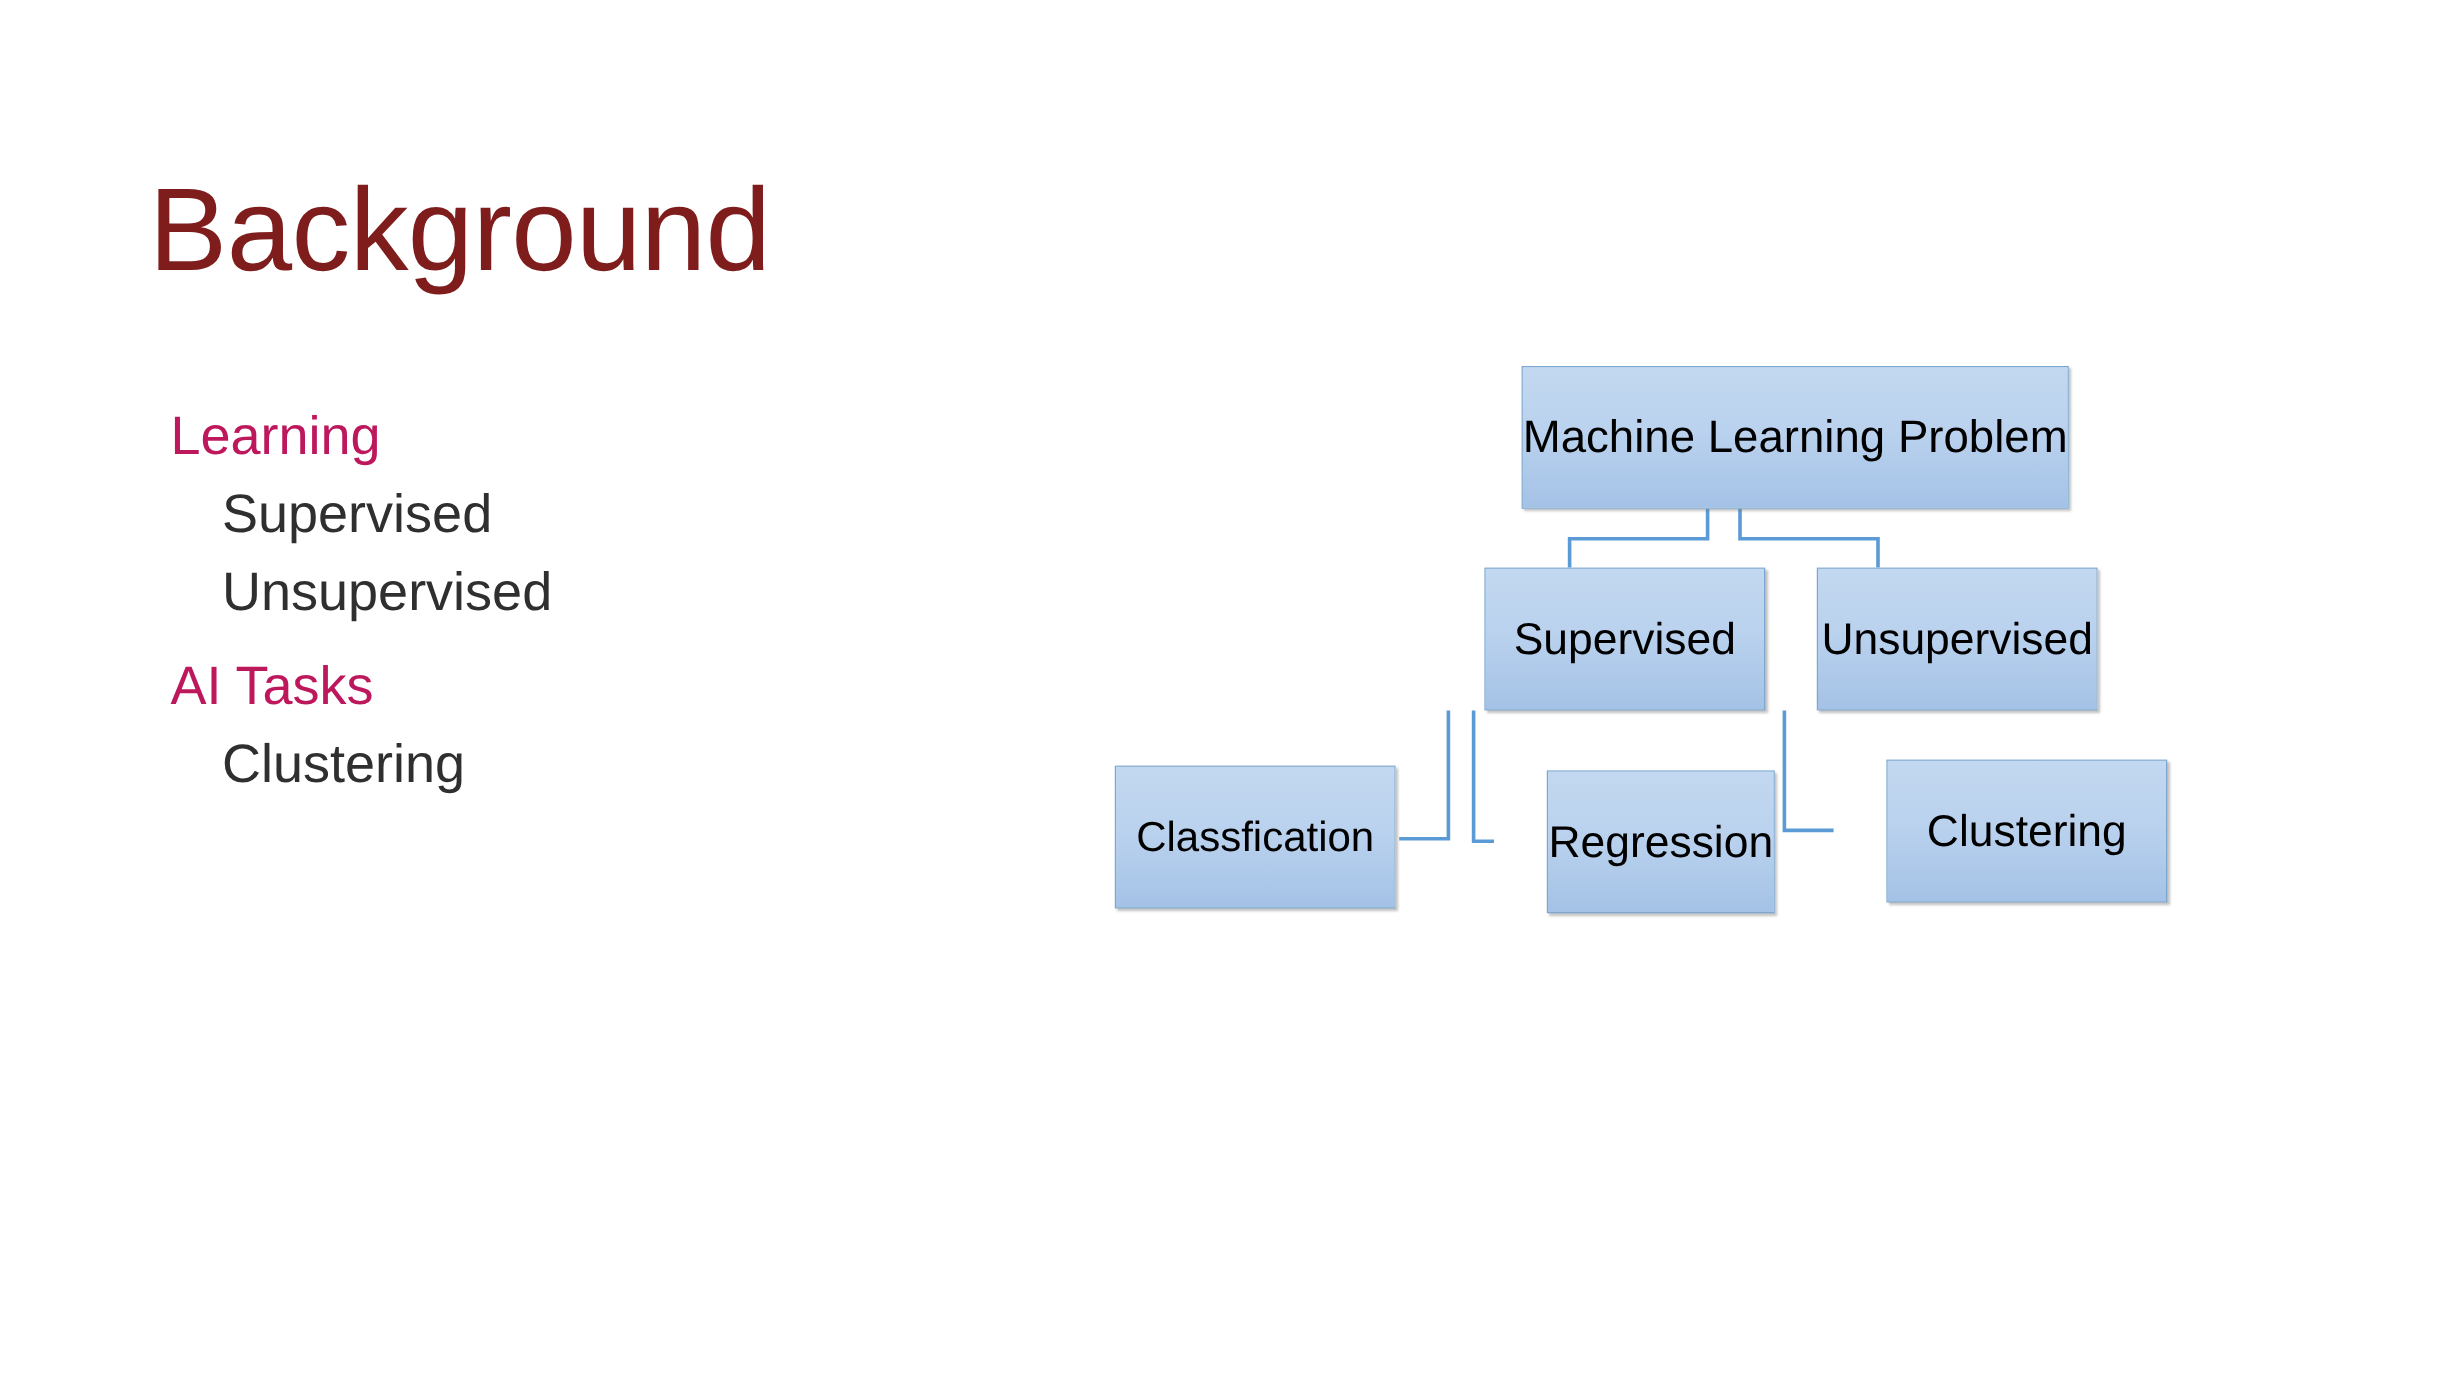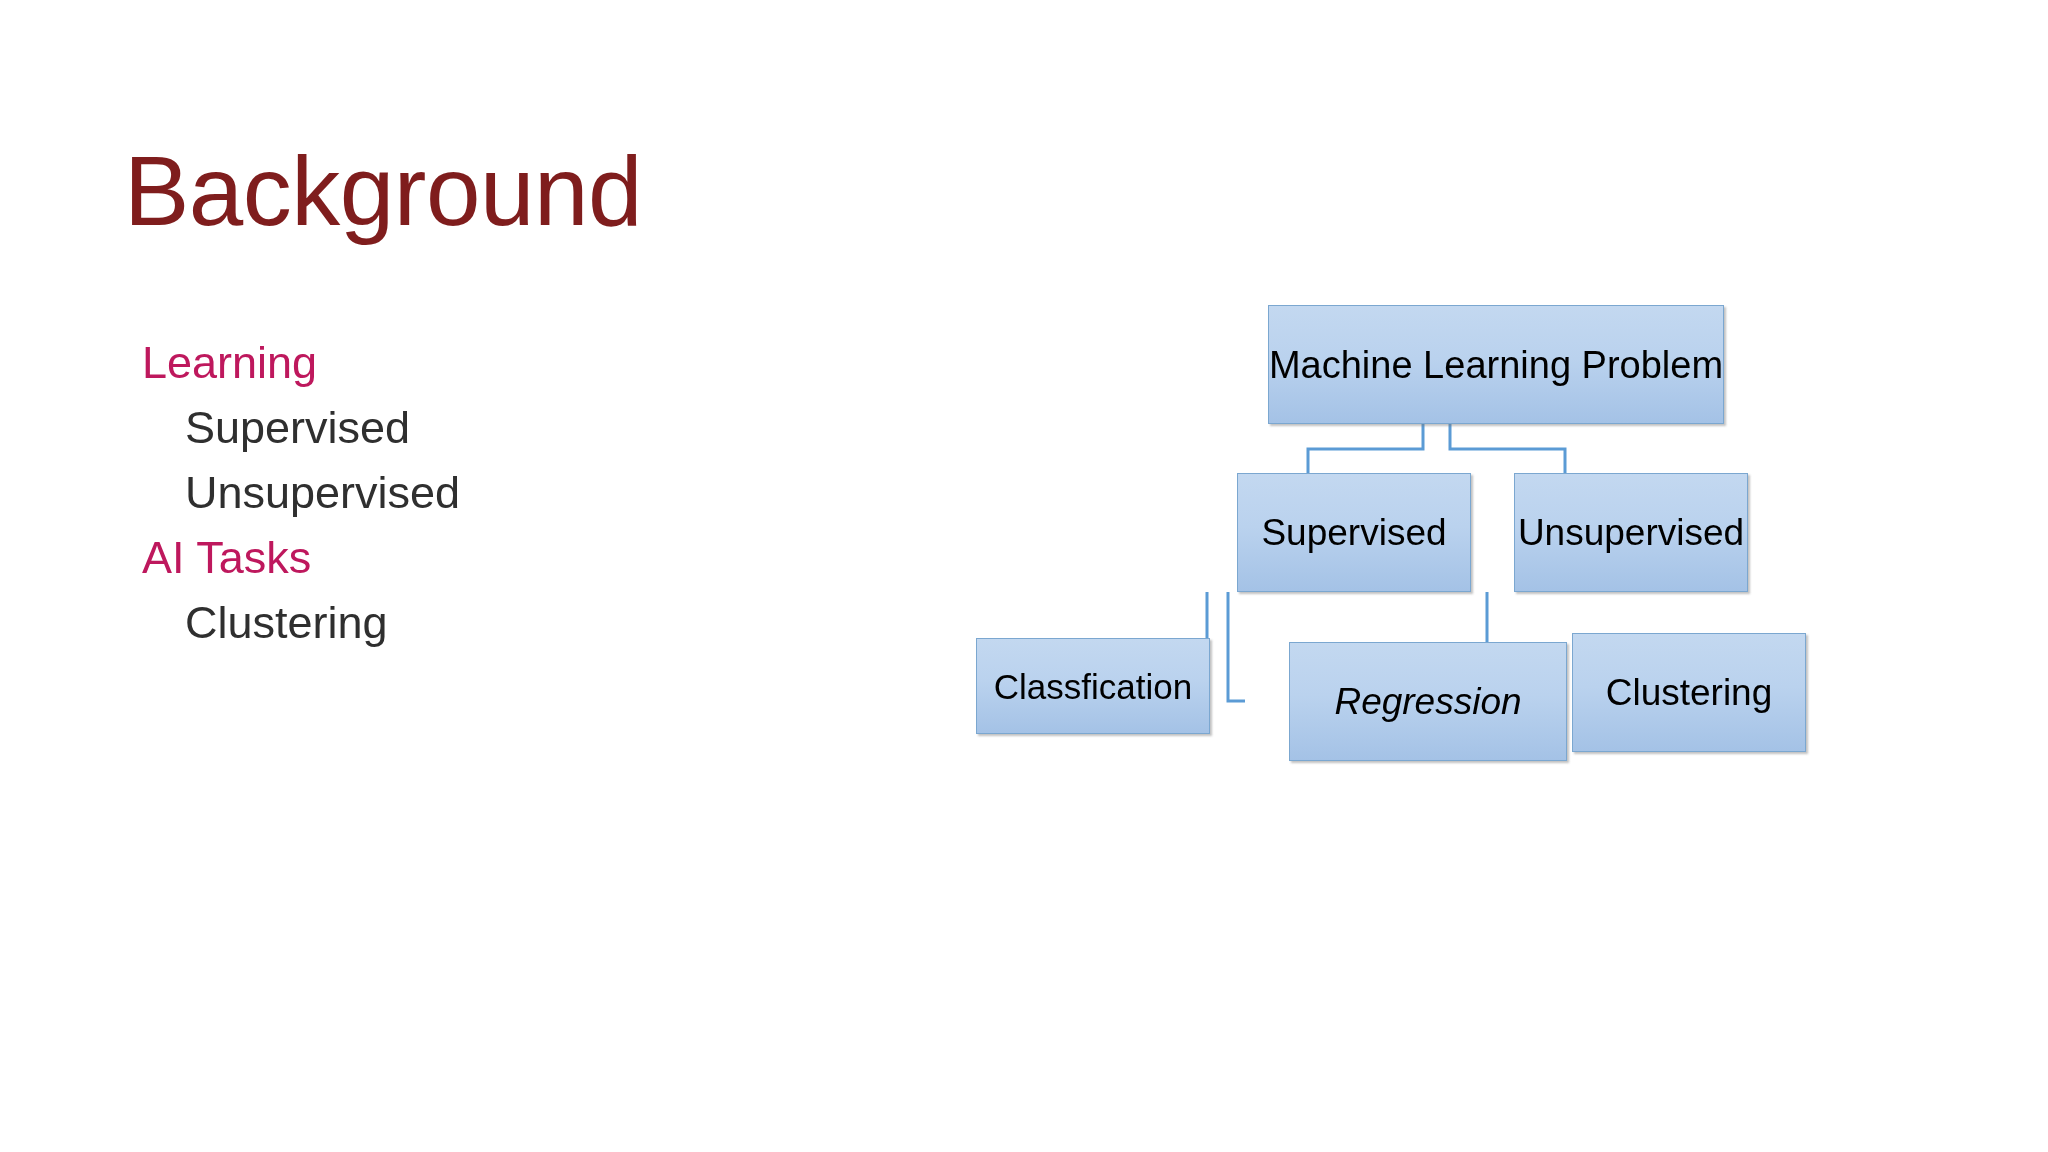--- a/index.html
+++ b/index.html
@@ -48,21 +48,21 @@
     white-space: nowrap;
   }
   .bullet-l2 {
     font-size: 45px;
     line-height: 65px;
     color: #2f2f2f;
     font-weight: 400;
     margin: 0 0 0 43px;
     white-space: nowrap;
   }
-  .gap-before { margin-top: 0; }
+  .gap-before { margin-top: 14px; }
 
   
   #flowchart {
     position: absolute;
     left: 0;
     top: 0;
     width: 2048px;
     height: 1152px;
     pointer-events: none;
   }
@@ -83,22 +83,22 @@
     font-size: 37px;
     color: #000000;
     font-weight: 400;
     white-space: nowrap;
     line-height: 1;
   }
 
   #node-root        { left: 1224px; top: 305px;  width: 456px; height: 119px; }
   #node-supervised  { left: 1193px; top: 473px;  width: 234px; height: 119px; }
   #node-unsupervised{ left: 1470px; top: 473px;  width: 234px; height: 119px; }
-  #node-classfication{ left: 932px;  top: 638px;  width: 234px; height: 96px; }
-  #node-regression  { left: 1245px; top: 642px;  width: 278px; height: 119px; font-style: italic; }
+  #node-classfication{ left: 885px;  top: 638px;  width: 234px; height: 119px; }
+  #node-regression  { left: 1245px; top: 642px;  width: 190px; height: 119px; }
   #node-clustering  { left: 1528px; top: 633px;  width: 234px; height: 119px; }
 
   #node-root .fc-label        { font-size: 38px; }
   #node-classfication .fc-label { font-size: 35px; }
 </style>
 </head>
 <body>
 
 <div id="slide">
 

